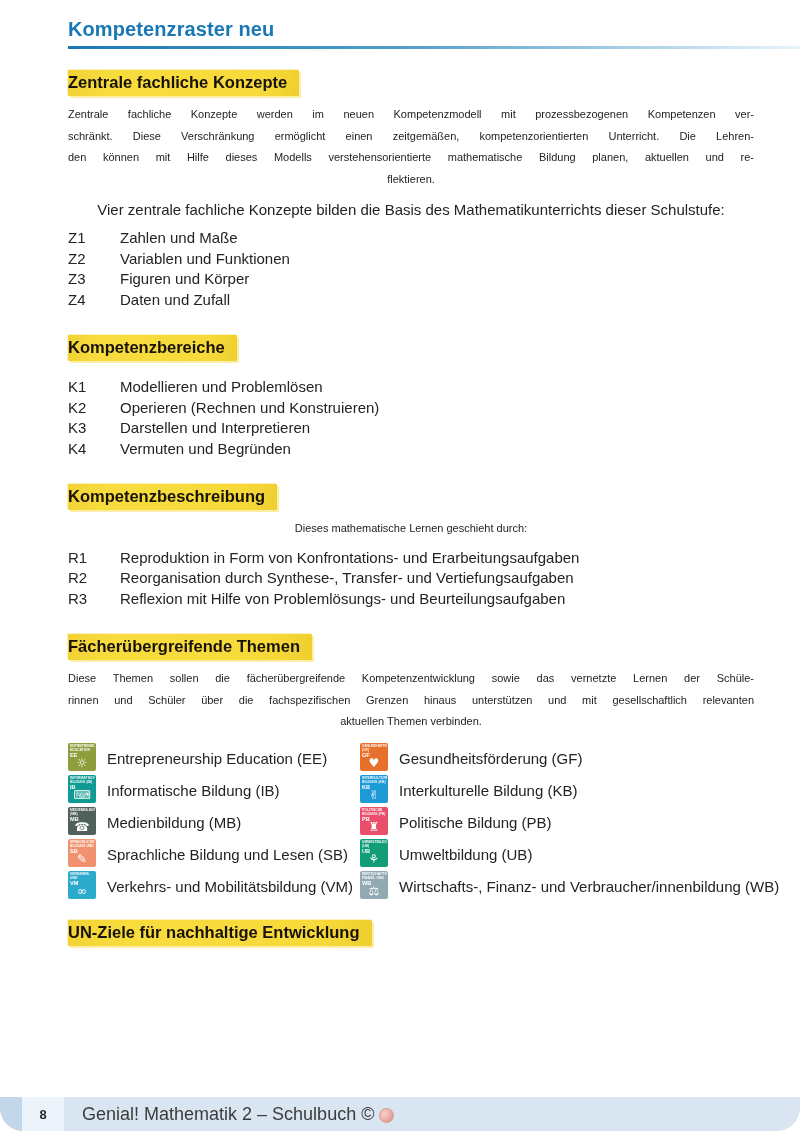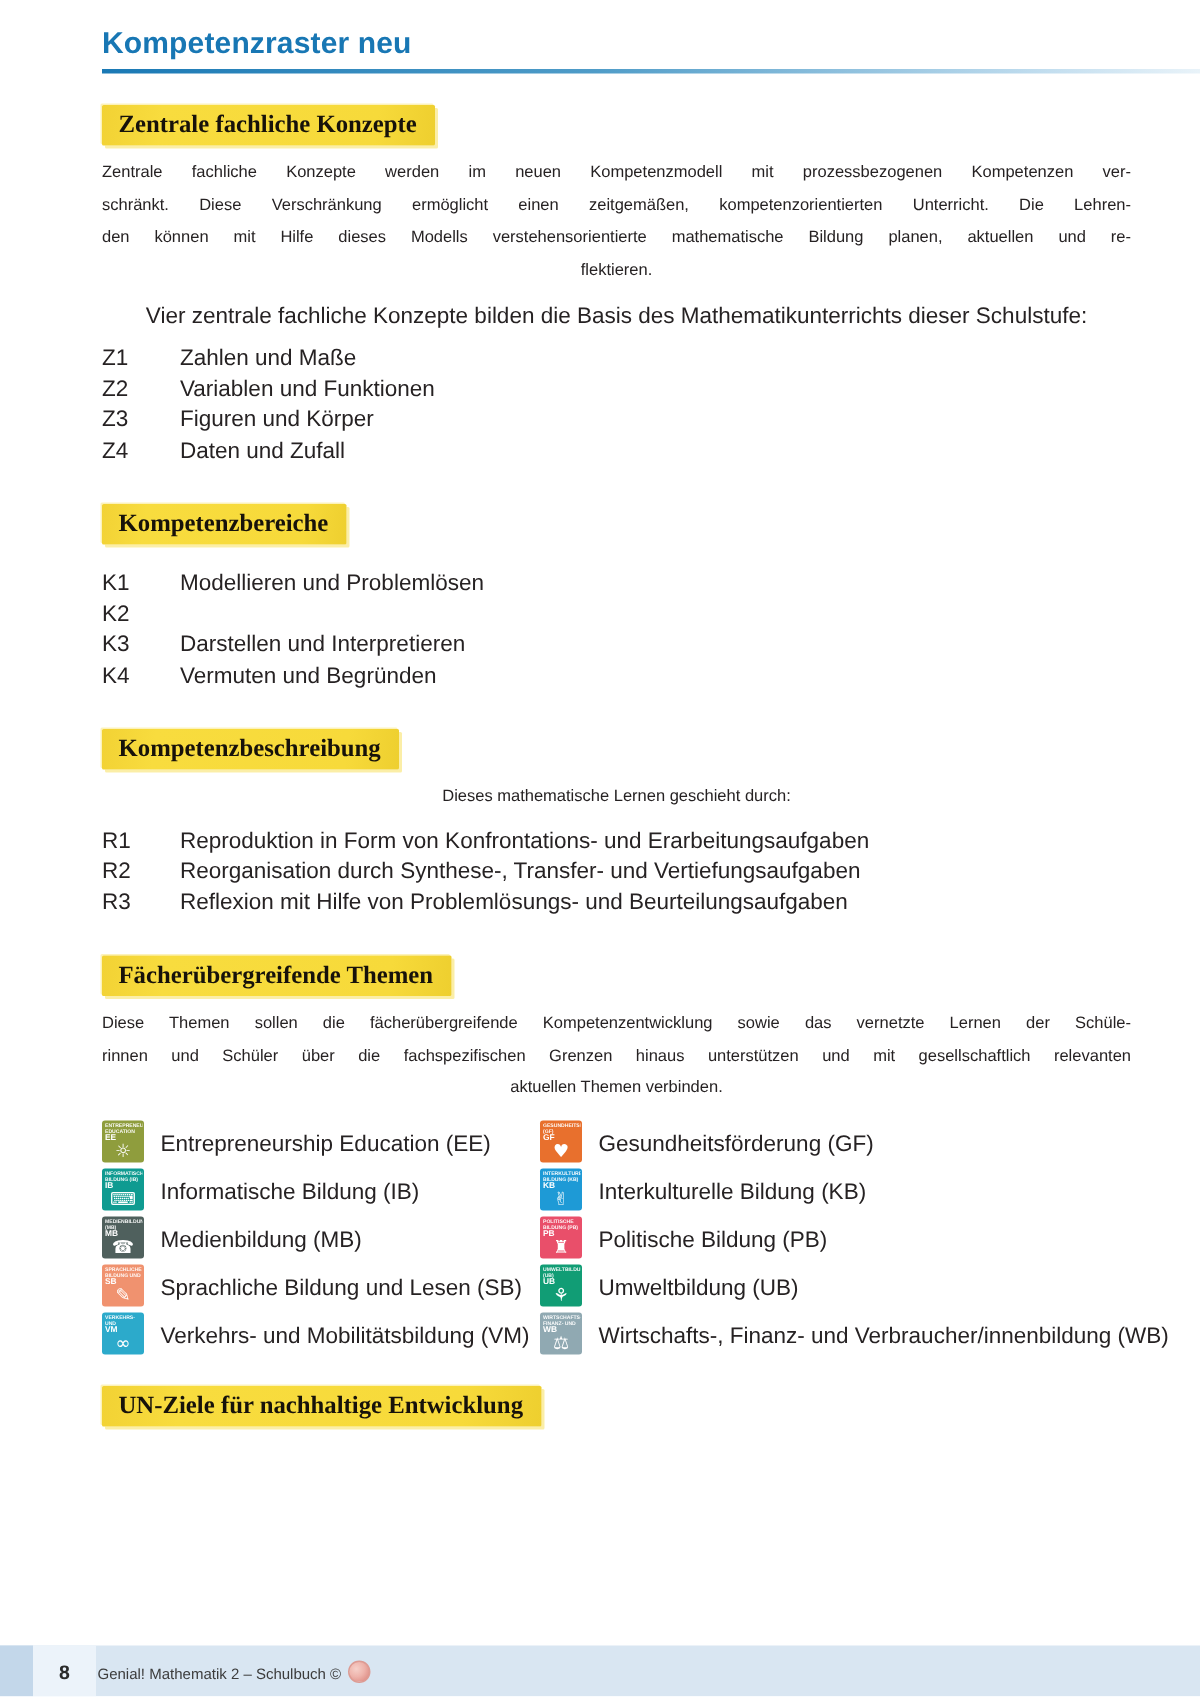--- a/index.html
+++ b/index.html
@@ -1,31 +1,31 @@
 <!DOCTYPE html>
 <html><head>
 <meta charset="utf-8">
 <style>
   * { margin:0; padding:0; box-sizing:border-box; }
   html,body { background:#ffffff; }
   body { font-family:"Liberation Sans","DejaVu Sans",sans-serif; color:#262223; }
-  .page { position:relative; width:800px; height:1131px; background:#ffffff; overflow:hidden; }
+  .page { position:relative; width:800px; height:1131px; background:#ffffff; overflow:hidden;border-radius:23px; }
   .content { position:absolute; left:68px; top:18px; width:686px; }
 
   
   .page-title { font-size:20px; font-weight:bold; color:#1877b4; letter-spacing:0.1px; }
   .title-rule { margin-top:5px; height:3px; width:732px;
     background:linear-gradient(to right,#1a79b5 0%,#4f9cc8 45%,#bfdcee 85%,#e9f3f9 100%); }
 
   
   .sec-head { display:inline-block; margin-top:21px; margin-bottom:8px;
     font-size:16.5px; font-weight:bold; color:#17120a;
     background:linear-gradient(97deg,#f2d234 0%,#f8dc3e 18%,#f7da3a 82%,#eecf2f 100%);
-    padding:3px 12px 4px 11px; border-radius:1px;
-    box-shadow:2px 2px 0 rgba(246,218,60,0.45), -1px -1px 0 rgba(246,218,60,0.35);font-family:Liberation Serif, serif; }
+    padding:3px 12px 4px 0; border-radius:1px;
+    box-shadow:2px 2px 0 rgba(246,218,60,0.45), -1px -1px 0 rgba(246,218,60,0.35); }
 
   .para { font-size:11px; line-height:21.5px; }
   .jl { text-align:justify; text-align-last:justify; }
   .nl { text-align:center; }
   .intro { margin-top:9px; font-size:15px; line-height:21px;text-align:center; }
 
   .code-list { margin-top:8px; margin-bottom:4px; }
   .code-row { display:flex; font-size:15px; line-height:20.5px; }
   .code-row .code { width:52px; flex:0 0 52px; }
 
@@ -42,21 +42,21 @@
   .sq .gl { position:absolute; left:0; right:0; bottom:1px; text-align:center;
     font-size:12px; line-height:13px; font-family:"DejaVu Sans",sans-serif; }
 
   
   .footer { position:absolute; left:0; right:0; bottom:0; height:34px; background:#d9e6f2;
     display:flex; align-items:center; }
   .footer .edge { width:22px; height:34px; background:#c3d7ea; flex:0 0 22px; }
   .footer .numcell { width:42px; height:34px; background:#ecf3fa; flex:0 0 42px;
     display:flex; align-items:center; justify-content:center;
     font-size:13px; font-weight:bold; color:#2b2b2b; }
-  .footer .ftext { margin-left:1px; font-size:10px; color:#3c3c3c; }
+  .footer .ftext { margin-left:18px; font-size:18px; color:#3c3c3c; }
   .logo { display:inline-block; width:15px; height:15px; border-radius:50%; margin-left:5px;
     vertical-align:-3px; border:1px solid #dd9b93;
     background:radial-gradient(circle at 35% 35%, #f6d0c9 0%, #eeb3ab 45%, #e0928a 80%, #d4837c 100%); }
 </style>
 </head>
 <body>
 
 <div class="page">
   <div class="content">
 
@@ -91,20 +91,21 @@
     </div>
 
     <div><span class="sec-head">Kompetenzbereiche</span></div>
     <div class="code-list">
       <div class="code-row">
           <span class="code">K1</span>
           <span>Modellieren und Problemlösen</span>
         </div>
       <div class="code-row">
           <span class="code">K2</span>
+          <span>Operieren (Rechnen und Konstruieren)</span>
         </div>
       <div class="code-row">
           <span class="code">K3</span>
           <span>Darstellen und Interpretieren</span>
         </div>
       <div class="code-row">
           <span class="code">K4</span>
           <span>Vermuten und Begründen</span>
         </div>
     </div>

